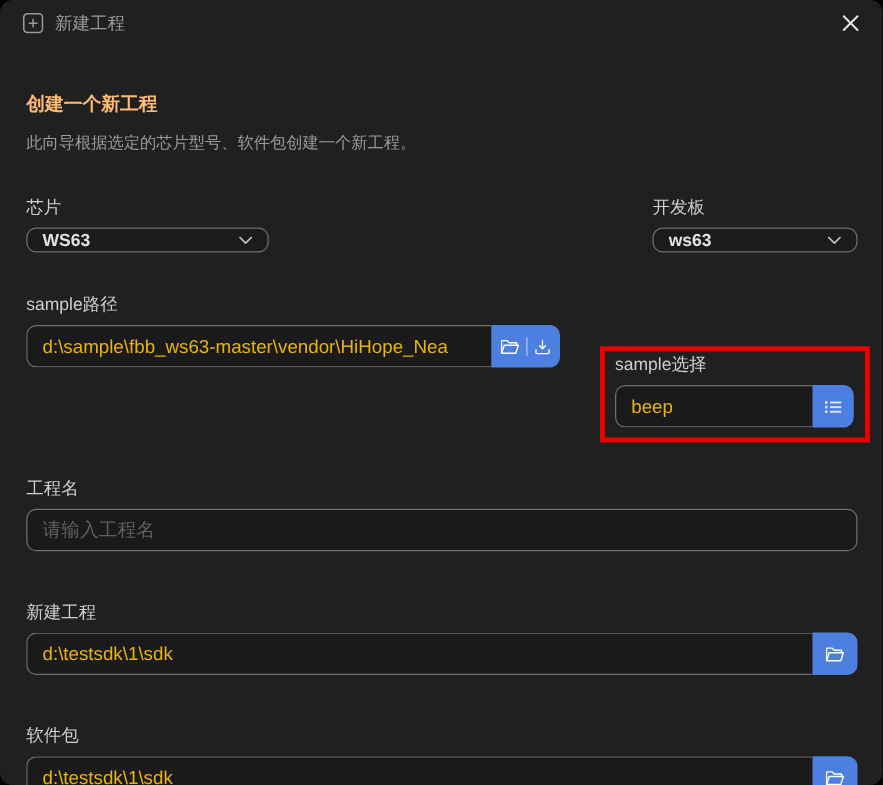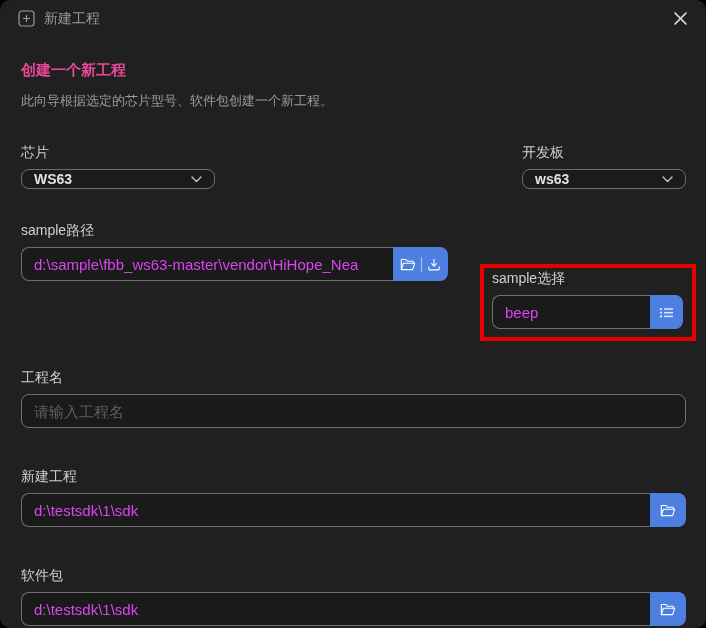--- a/index.html
+++ b/index.html
@@ -8,40 +8,40 @@
     box-sizing:border-box;overflow:hidden;}
 
   
   .dlg-header{display:flex;align-items:center;justify-content:space-between;padding:9px 16px 0 18px;}
   .title-wrap{display:flex;align-items:center;gap:9px;}
   .dlg-title{color:#9a9a9a;font-size:14px;}
   .close-btn{background:none;border:none;cursor:pointer;padding:2px;line-height:0;}
 
   
   .content{padding:0 20px 0 21px;}
-  h1{font-size:15px;color:#ec4899;margin:33px 0 0;font-weight:700;}
+  h1{font-size:15px;color:#fdba74;margin:46px 0 0;font-weight:700;}
   .desc{font-size:13px;color:#9a9a9a;margin:12px 0 0;}
 
   .field label{display:block;font-size:14px;color:#cfcfcf;margin-bottom:7px;}
 
   .row-selects{display:flex;justify-content:space-between;margin-top:34px;gap:44px;}
   .w1{width:194px}.w2{width:164px}.w3{width:193px}
   .select{height:20px;box-sizing:border-box;border:1px solid #6f6f6f;border-radius:8px;background:#1b1b1c;
     display:flex;align-items:center;justify-content:space-between;padding:0 12px;color:#e2e2e2;
     font-size:14px;cursor:pointer;font-weight:bold;}
 
   .row-sample{display:flex;justify-content:space-between;margin-top:33px;}
   .grp-sample-path{width:427px;}
   .grp-sample-select{width:191px;position:relative;margin-right:3px;margin-top:48px;}
   .red-box{position:absolute;left:-12px;top:-6px;right:-13px;bottom:-12px;border:4px solid #e80000;
     pointer-events:none;z-index:2;}
 
   .input-group{display:flex;height:34px;}
   .input-group input{flex:1;min-width:0;height:34px;box-sizing:border-box;background:#1a1a1b;
-    border:1px solid #6f6f6f;border-right:none;border-radius:8px 0 0 8px;color:#d946ef;font-size:15px;
+    border:1px solid #6f6f6f;border-right:none;border-radius:8px 0 0 8px;color:#eab308;font-size:15px;
     padding:0 12px;outline:none;font-family:inherit;}
   .input-group input.solo{border-right:1px solid #6f6f6f;border-radius:8px;}
   input::placeholder{color:#5f5f5f;}
 
   .addon{background:#4d7fe0;border:none;border-radius:0 8px 8px 0;display:flex;align-items:center;
     justify-content:center;cursor:pointer;padding:0;}
   .addon-wide{width:55px;}
   .addon-sq{width:33px;}
   .addon-folder{width:36px;}
   .mini-btn{background:none;border:none;padding:0 5px;display:flex;align-items:center;cursor:pointer;line-height:0;}

